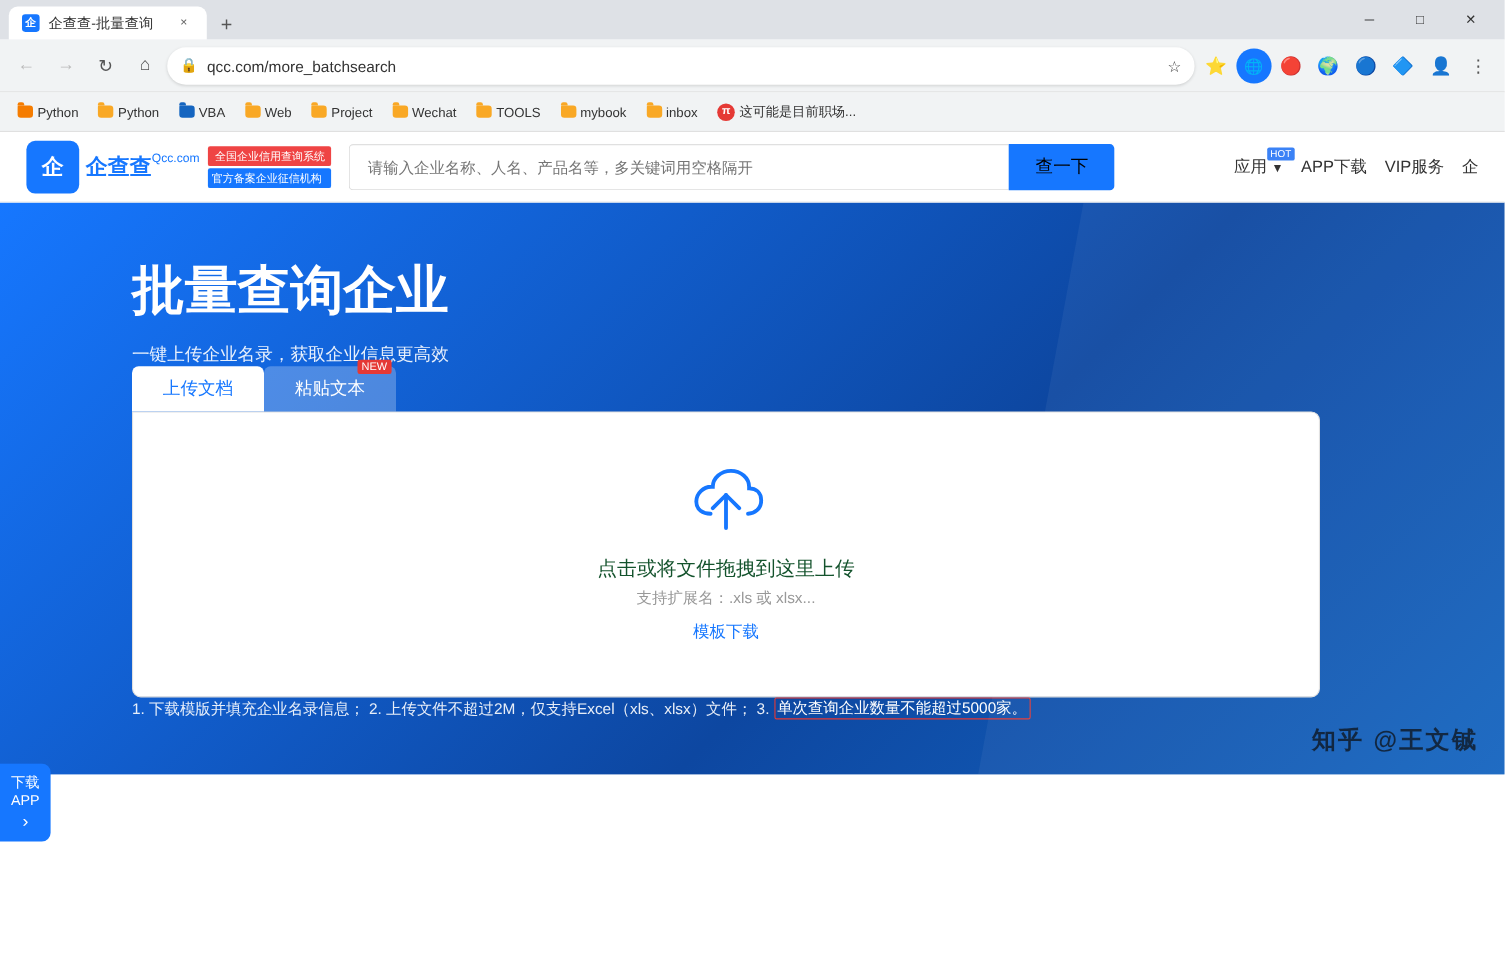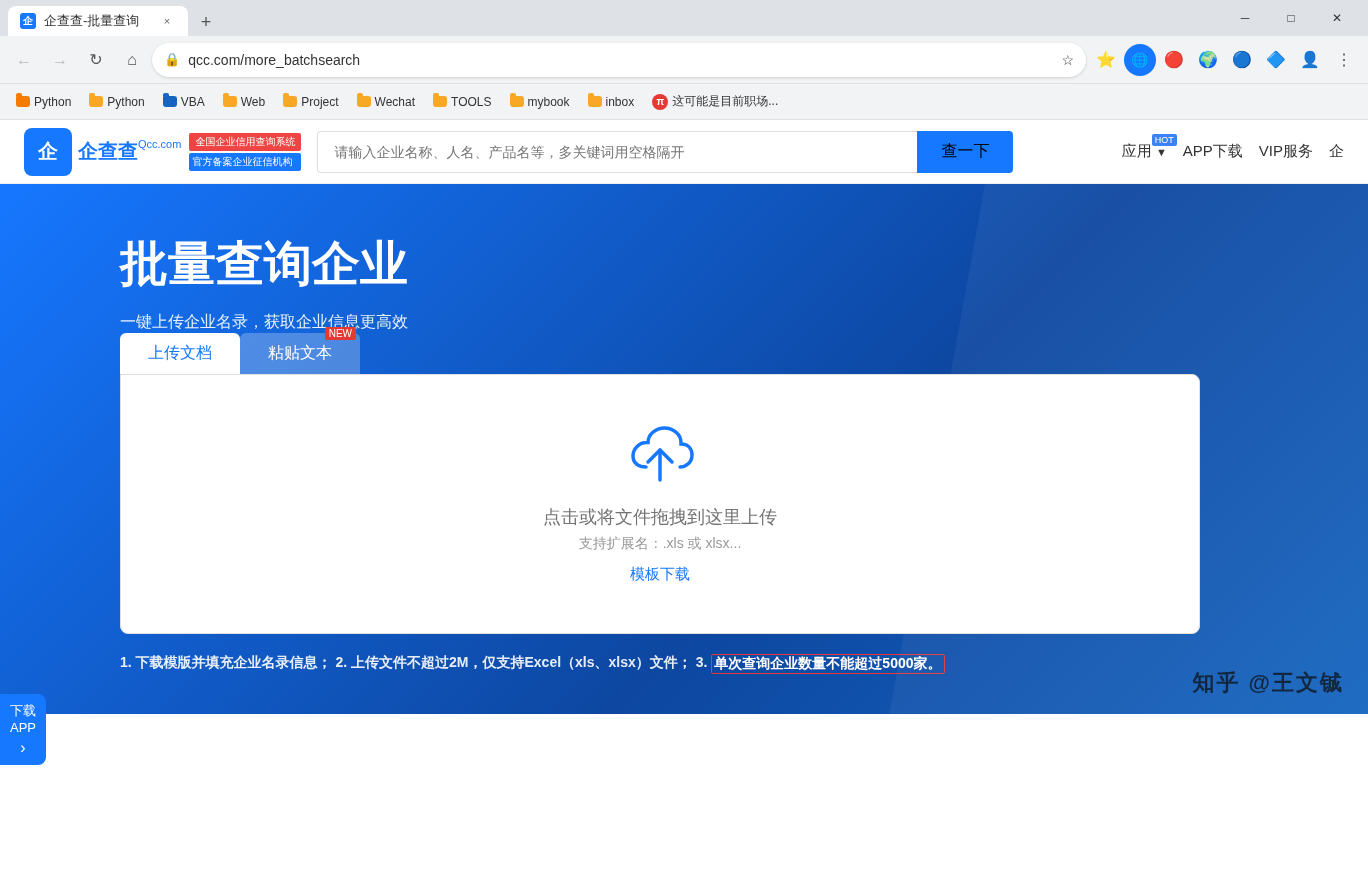--- a/index.html
+++ b/index.html
@@ -391,44 +391,42 @@
       border: 1px solid #e0e0e0;
       max-width: 1080px;
     }
     .cloud-icon {
       width: 80px;
       height: 60px;
       margin-bottom: 20px;
     }
     .upload-main-text {
       font-size: 18px;
-      color: #737373;
+      color: #14532d;
       margin-bottom: 6px;
     }
     .upload-sub-text {
       font-size: 14px;
       color: #999;
       margin-bottom: 12px;
     }
     .download-link {
       font-size: 15px;
       color: #1677ff;
       cursor: pointer;
       text-decoration: none;
     }
 
     
     .bottom-note {
-      margin-top: 20px;
       font-size: 14px;
       color: rgba(255,255,255,0.9);
       display: flex;
-      align-items: flex-start;
+      align-items: flex-end;
       gap: 4px;
-      font-weight: bold;
     }
     .note-highlight {
       border: 1.5px solid #e53935;
       color: #fff;
       padding: 0 2px;
       border-radius: 2px;
     }
 
     
     .download-app {

